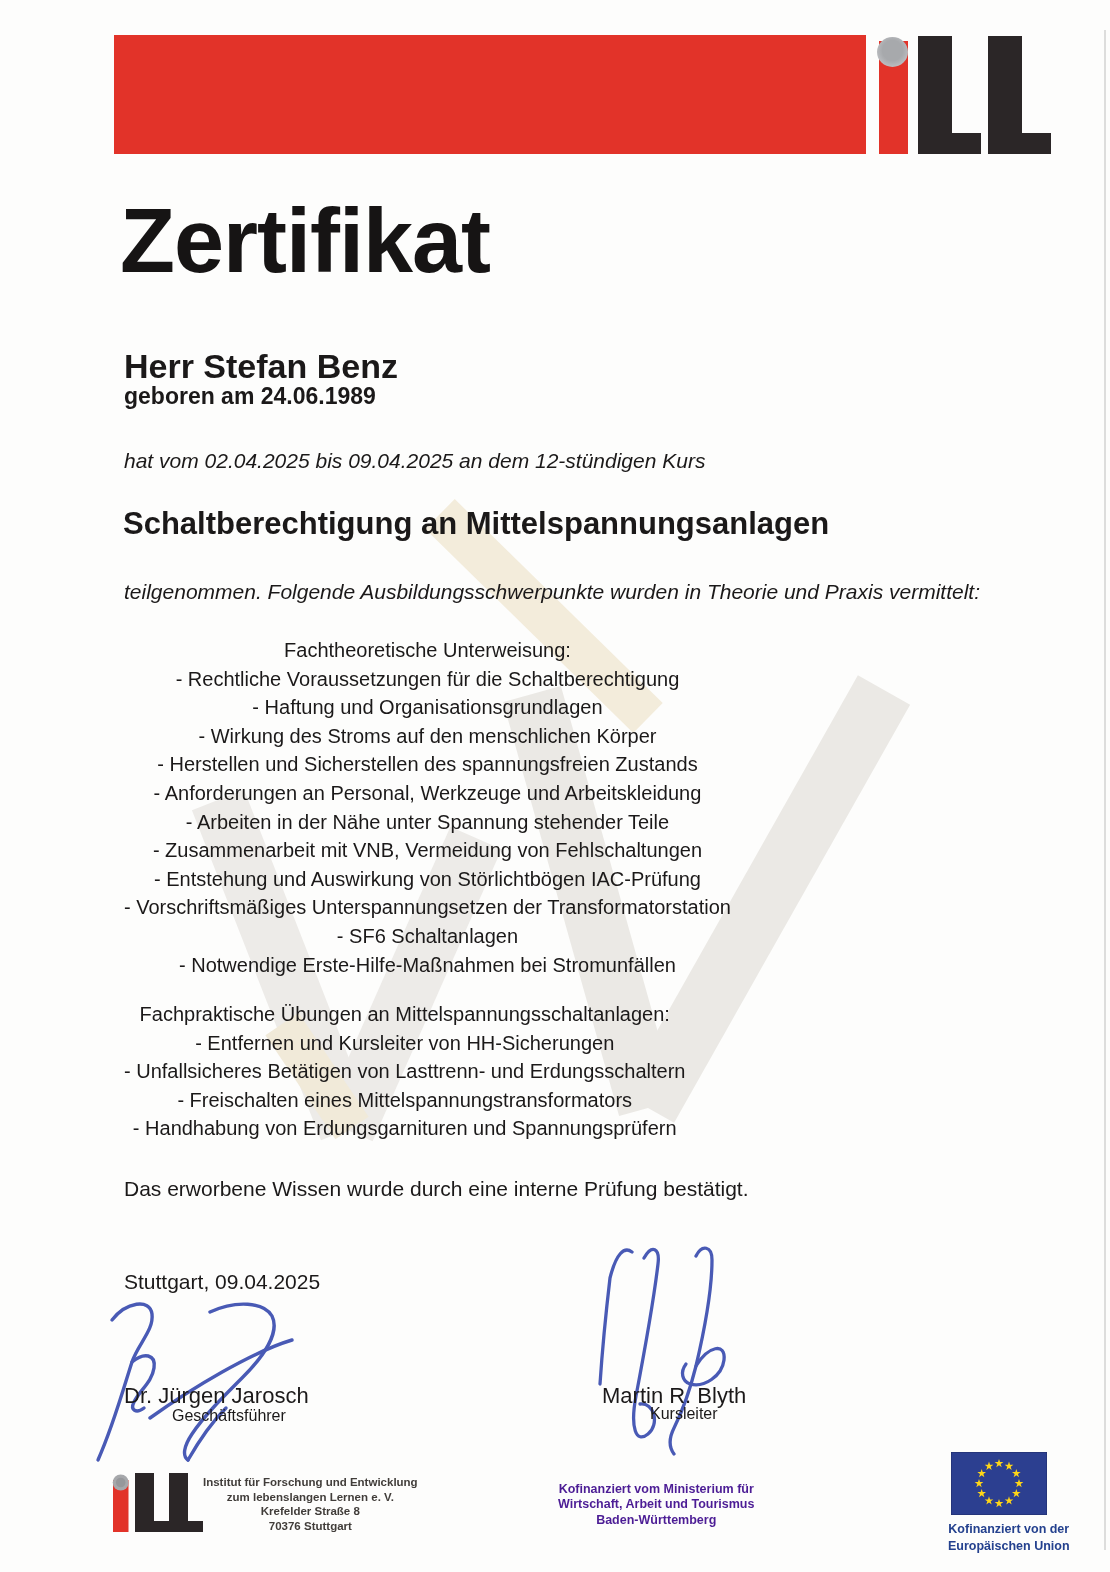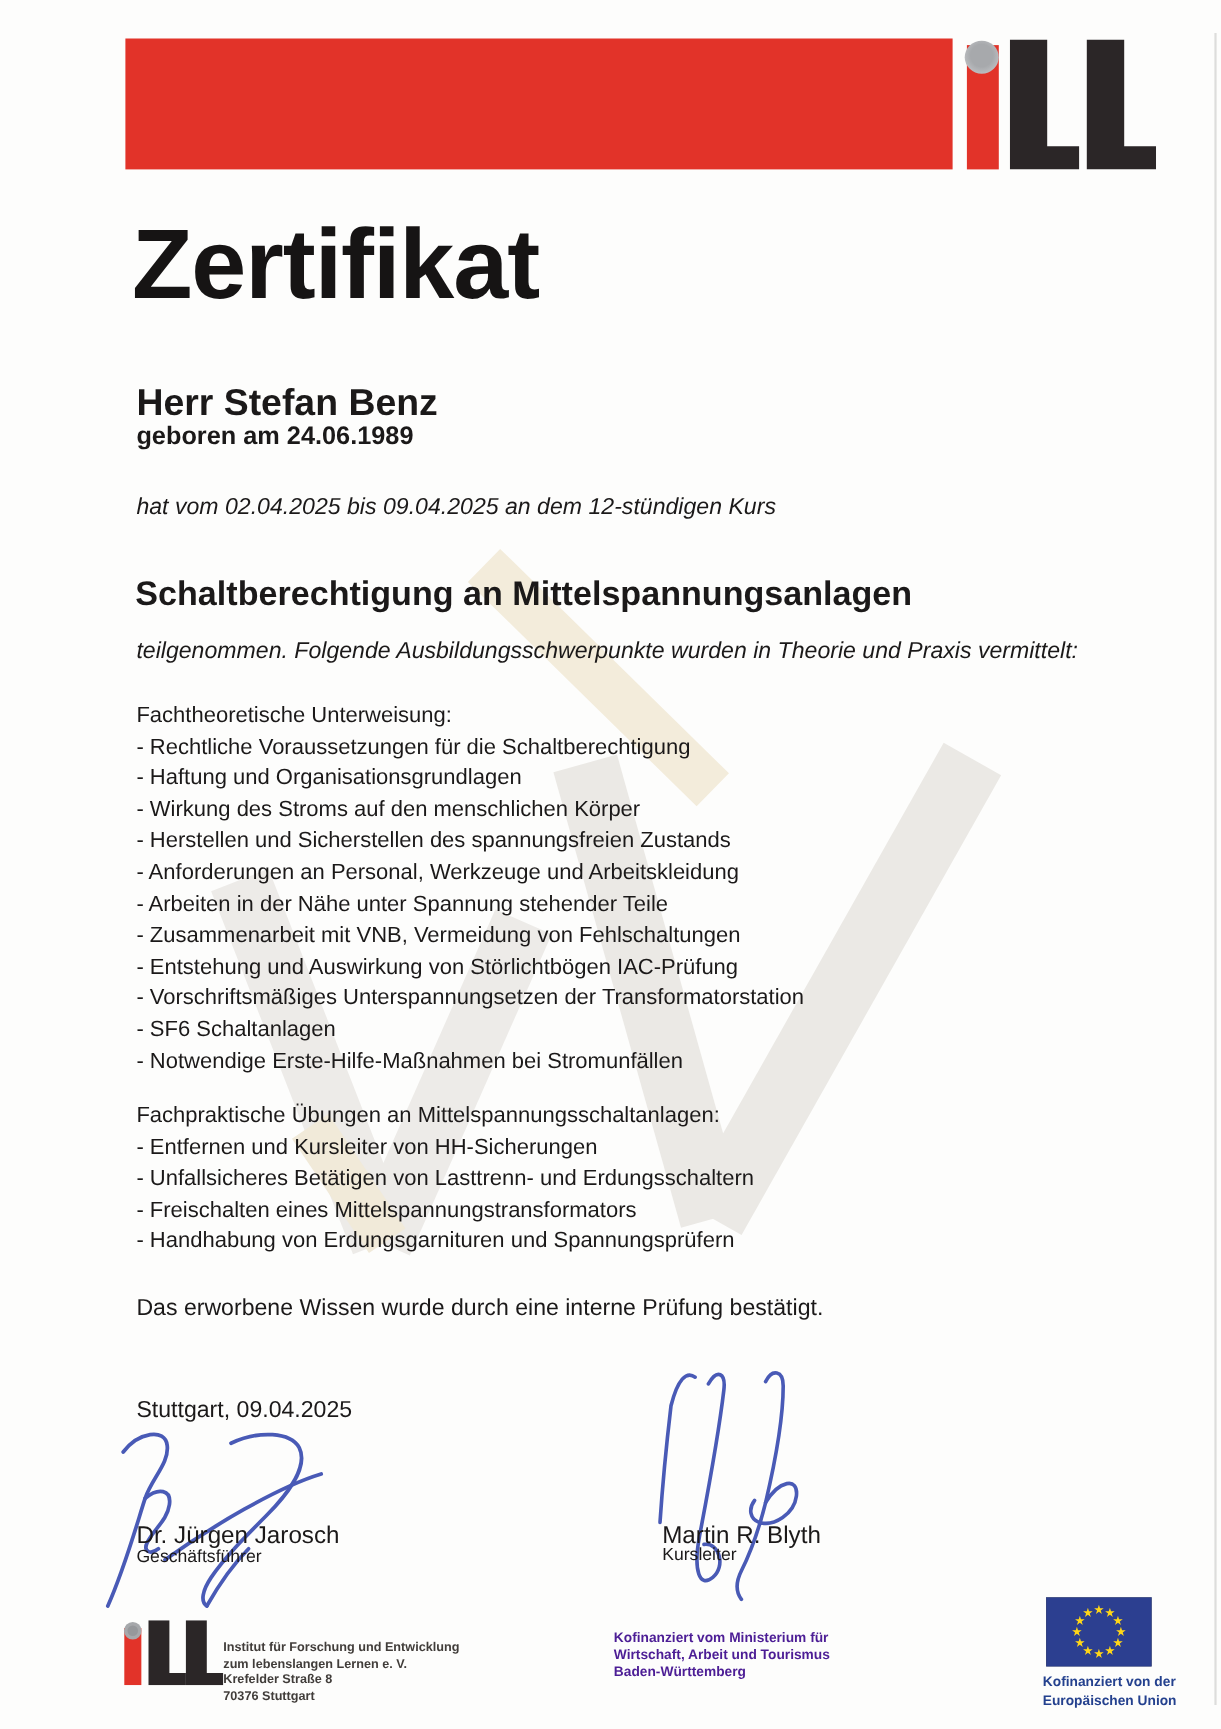--- a/index.html
+++ b/index.html
@@ -1,55 +1,56 @@
 <!DOCTYPE html>
 <html lang="de"><head>
 <meta charset="utf-8">
 <style>
   html,body { margin:0; padding:0; background:#ffffff; }
   .page {
     position:relative; width:1110px; height:1572px;
     background:#fdfdfc; overflow:hidden;
     font-family:"Liberation Sans", sans-serif;
     color:#1b1919;
+    text-align:center;
   }
   .abs { position:absolute; }
 
   
   .red-bar   { left:114px; top:35px; width:752px; height:119px; background:#e23329; }
   .i-stem    { left:879px; top:41px; width:29px; height:113px; background:#e23329; }
   .i-dot     { left:877px; top:37px; width:31px; height:30px; border-radius:50%;
                background:radial-gradient(circle at 50% 45%, #a7a9ac 0 45%, #b9bbbe 70%, #c3c5c8 100%); }
 
   
   .title     { left:120px; top:196px; font-size:90px; font-weight:bold; letter-spacing:-1px;
                line-height:1; color:#161414; }
   .name      { left:124px; top:349px; font-size:34px; font-weight:bold; line-height:1; }
   .birth     { left:124px; top:385px; font-size:23px; font-weight:bold; line-height:1; }
   .intro     { left:124px; top:450px; font-size:21px; font-style:italic; line-height:1; }
-  .course    { left:123px; top:524px; font-size:31px; font-weight:bold; line-height:1; }
+  .course    { left:123px; top:508px; font-size:31px; font-weight:bold; line-height:1; }
   .particip  { left:124px; top:581px; font-size:21px; font-style:italic; line-height:1; }
 
   .body-block { font-size:20px; }
   .body-block .line { line-height:28.6px; white-space:pre; }
   .theory    { left:124px; top:636px; }
   .practice  { left:124px; top:1000px; }
   .confirm   { left:124px; top:1176px; font-size:21px; line-height:1.2; }
   .placedate { left:124px; top:1269px; font-size:21px; line-height:1.2; }
 
   .sig-name  { font-size:22px; line-height:1; }
-  .sig-role  { font-size:16px; line-height:1; }
+  .sig-role  { font-size:16px; line-height:1;margin-left:48px; }
   .sig-name-left  { left:124px; top:1385px; }
   .sig-role-left  { left:124px; top:1408px; }
   .sig-name-right { left:602px; top:1385px; }
   .sig-role-right { left:602px; top:1406px; }
 
   
   .inst-text { left:203px; top:1475px; font-size:11.5px; font-weight:bold;
-               line-height:14.6px; color:#413d3a;margin-top:16px; }
+               line-height:14.6px; color:#413d3a; }
   .ministry  { left:558px; top:1482px; font-size:12.5px; font-weight:bold;
                line-height:15.4px; color:#4c1d95; }
   .eu-cap    { left:948px; top:1521px; font-size:12.5px; font-weight:bold;
                line-height:16.5px; color:#24418e; }
 
   .scan-edge { left:1104px; top:30px; width:2px; height:1520px; background:#cccccb; opacity:.65; }
 </style>
 </head>
 <body>
 

